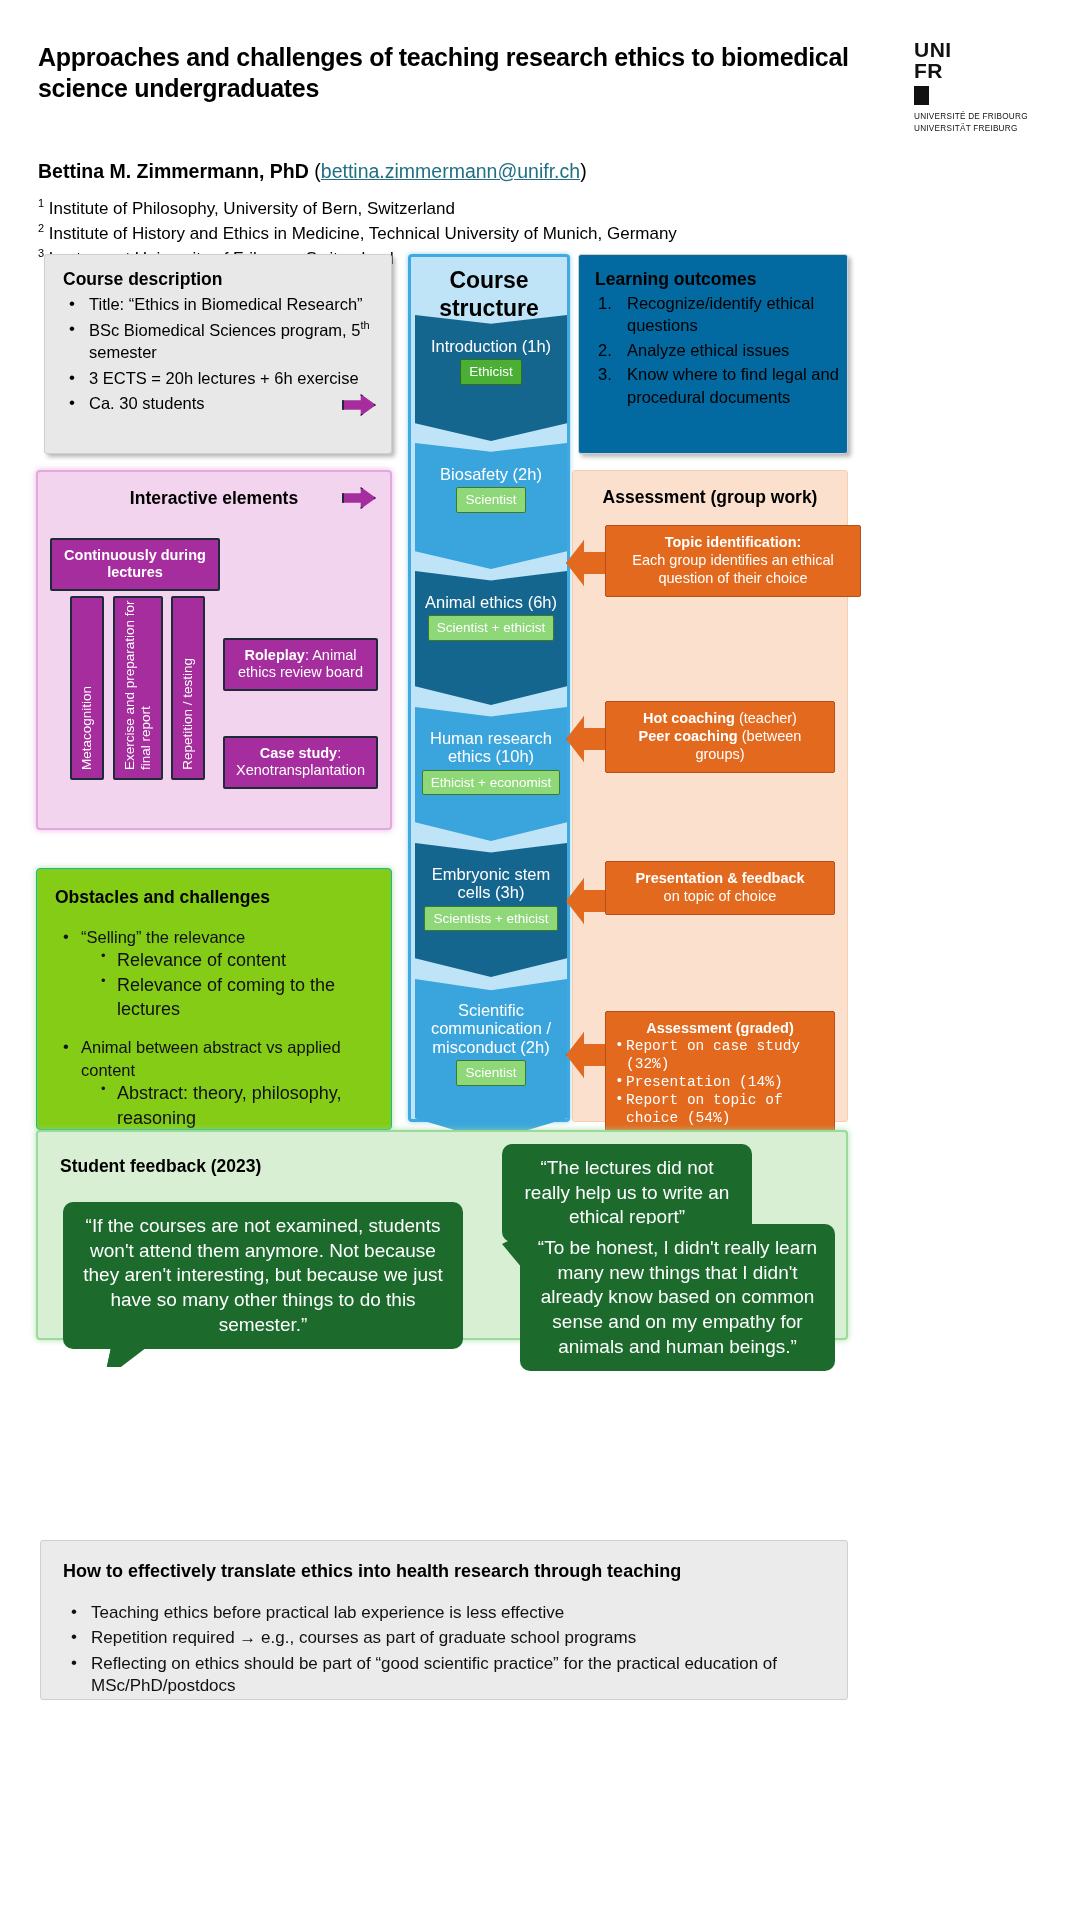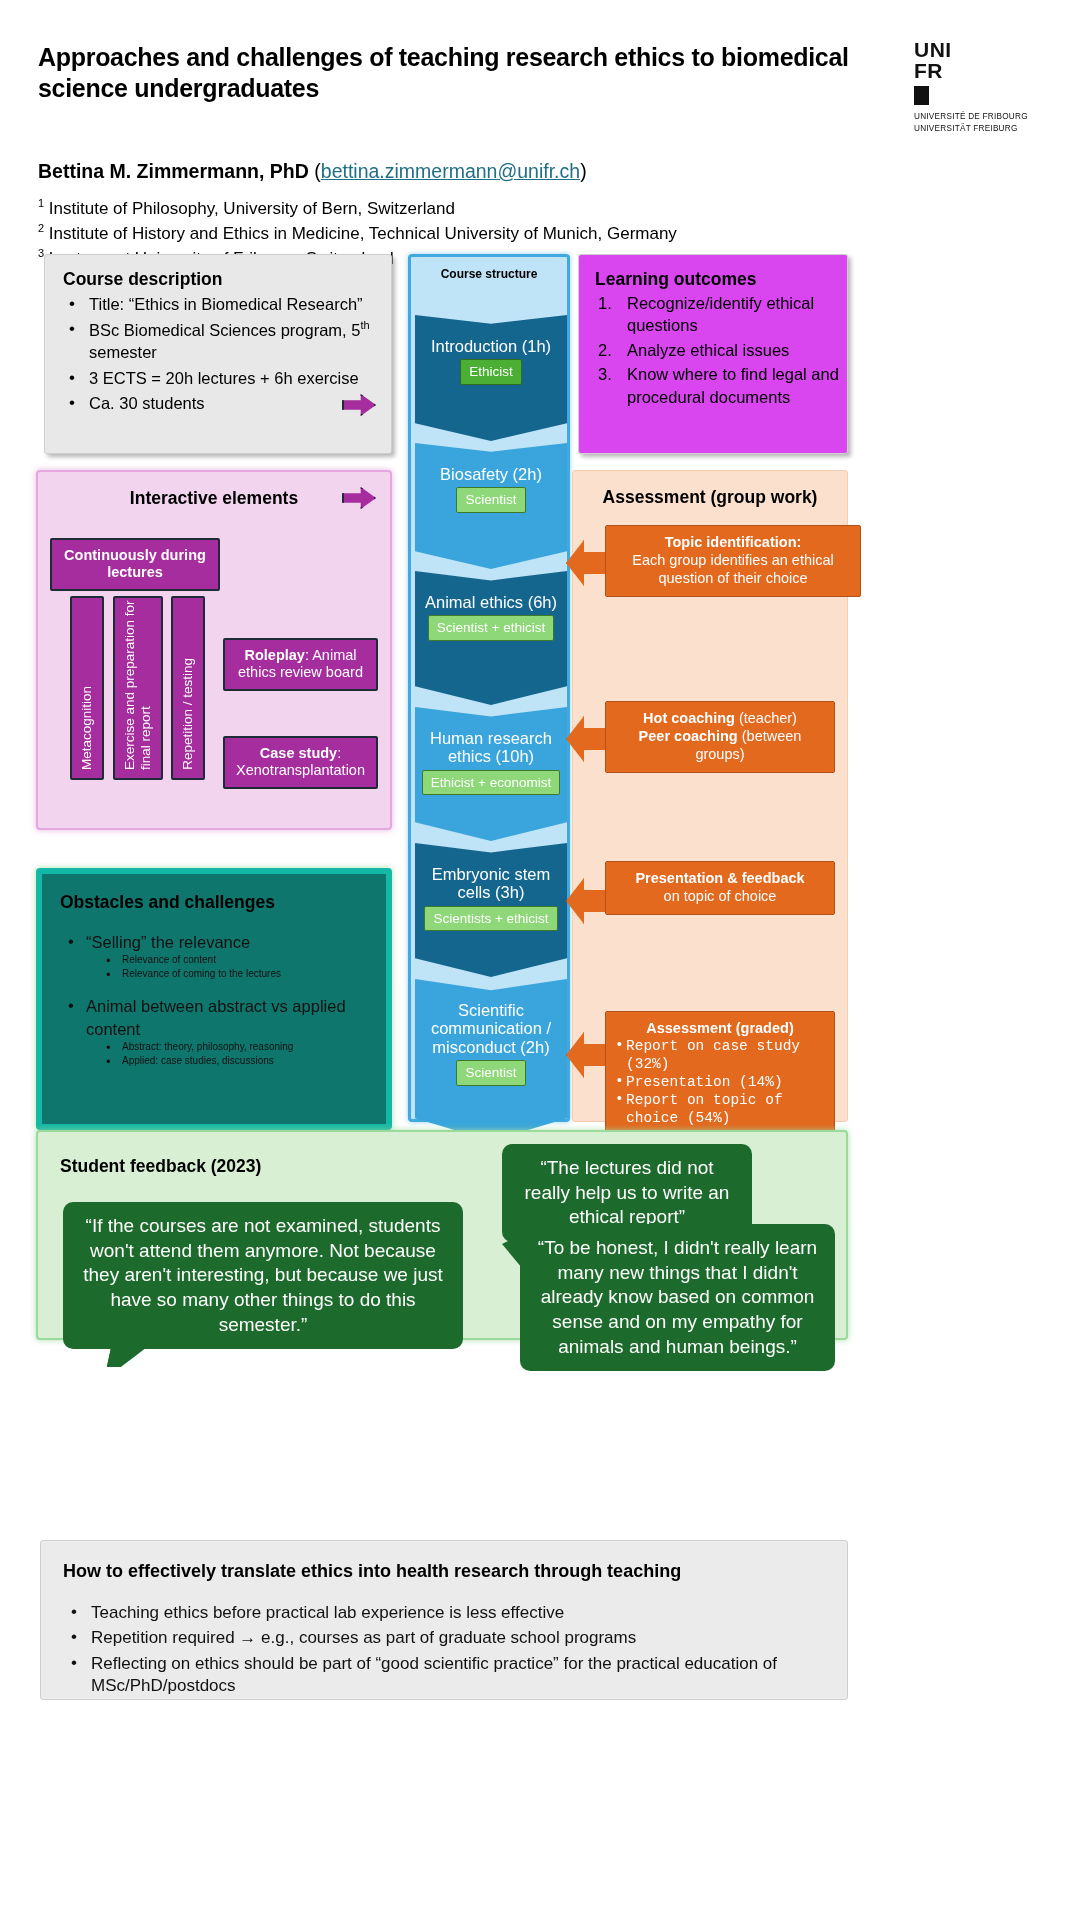--- a/index.html
+++ b/index.html
@@ -52,41 +52,41 @@
   .ul { list-style: none; margin: 0 0 0 18px; }
   .ul li {
     position: relative; padding-left: 26px; font-size: 16.5px;
     line-height: 1.36; margin-top: 3px; color: #000;
   }
   .ul li::before { content: "•"; position: absolute; left: 6px; top: -1px; font-size: 17px; }
 
   
   #learning {
     left: 578px; top: 254px; width: 270px; height: 200px;
-    background: #d946ef; border: 1px solid #cfcfcf;
+    background: #0369a1; border: 1px solid #cfcfcf;
   }
   #learning .panel-title { margin: 14px 0 2px 16px; }
   .ol { list-style: none; margin: 0 0 0 16px; counter-reset: li; }
   .ol li {
     position: relative; padding-left: 32px; font-size: 16.5px;
     line-height: 1.36; margin-top: 2px; color: #000;
   }
   .ol li::before {
     counter-increment: li; content: counter(li) ".";
     position: absolute; left: 3px; top: 0; width: 22px;
   }
 
   
   #structure {
     left: 408px; top: 254px; width: 162px; height: 868px;
     background: #bfe4f7; border: 3px solid #3fa9e0; border-radius: 4px;
     box-shadow: 0 0 5px rgba(63,169,224,0.55);
   }
   #structure .struct-head {
-    text-align: center; font-weight: bold; font-size: 12px;
+    text-align: center; font-weight: bold; font-size: 23px;
     line-height: 1.2; padding-top: 10px; color: #000;
   }
   .chev-stack { position: absolute; left: 4px; top: 58px; width: 152px; }
   .chev {
     position: relative; width: 152px; color: #fff; text-align: center;
     margin-bottom: 2px;
     clip-path: polygon(0 0, 50% 7%, 100% 0, 100% 86%, 50% 100%, 0 86%);
     display: flex; flex-direction: column; align-items: center; justify-content: flex-start;
   }
   .chev.dark { background: #14668f; }
@@ -165,33 +165,33 @@
     clip-path: polygon(0 50%, 45% 0, 45% 26%, 100% 26%, 100% 74%, 45% 74%, 45% 100%);
   }
   #o-arrow-1 { left: 566px; top: 540px; }
   #o-arrow-2 { left: 566px; top: 716px; }
   #o-arrow-3 { left: 566px; top: 878px; }
   #o-arrow-4 { left: 566px; top: 1032px; }
 
   
   #obstacles {
     left: 36px; top: 868px; width: 356px; height: 262px;
-    background: #0f766e; border: 6px solid #14b8a6; border-radius: 4px;
+    background: #84cc16; border: 1px solid #14b8a6; border-radius: 4px;
     box-shadow: 0 0 6px rgba(154,218,154,0.8);
   }
   #obstacles .panel-title { margin: 18px 0 0 18px; }
   .ob-list { list-style: none; margin: 18px 0 0 18px; }
   .ob-list > li {
     position: relative; padding-left: 26px; font-size: 16.5px;
     line-height: 1.36; margin-top: 2px;
   }
   .ob-list > li::before { content: "•"; position: absolute; left: 8px; top: -1px; }
   .ob-sub { list-style: none; margin-left: 14px; }
   .ob-sub li {
-    position: relative; padding-left: 22px; font-size: 10px; line-height: 1.35;
+    position: relative; padding-left: 22px; font-size: 18px; line-height: 1.35;
   }
   .ob-sub li::before { content: "•"; position: absolute; left: 6px; top: -1px; font-size: 13px; }
   .ob-gap { height: 13px; }
 
   
   #feedback {
     left: 36px; top: 1130px; width: 812px; height: 210px;
     background: #d8efd3; border: 2px solid #9ada9a; border-radius: 4px;
     box-shadow: 0 0 6px rgba(154,218,154,0.8);
   }

